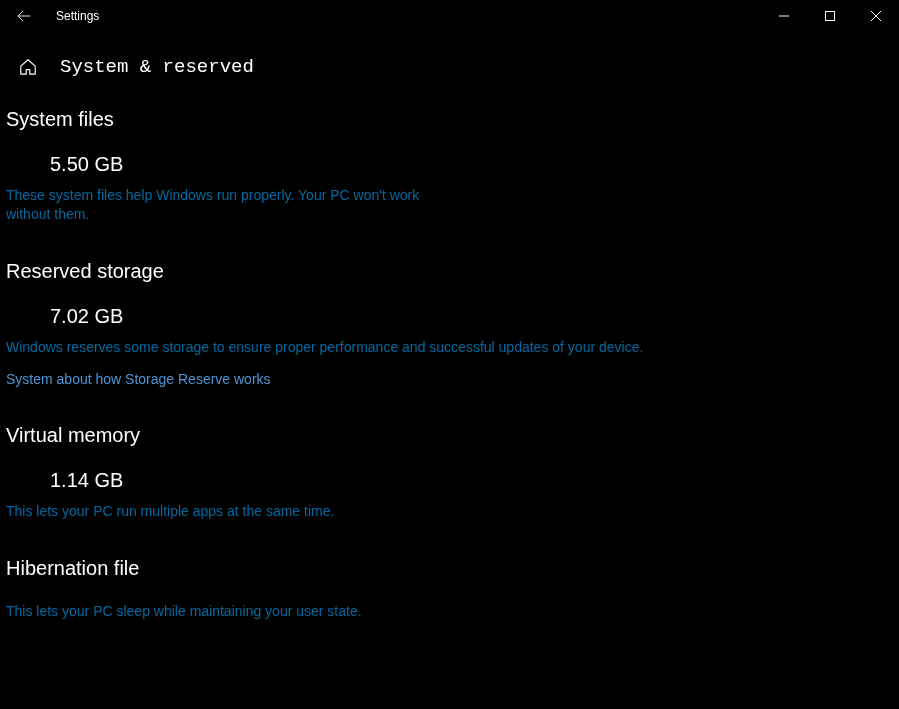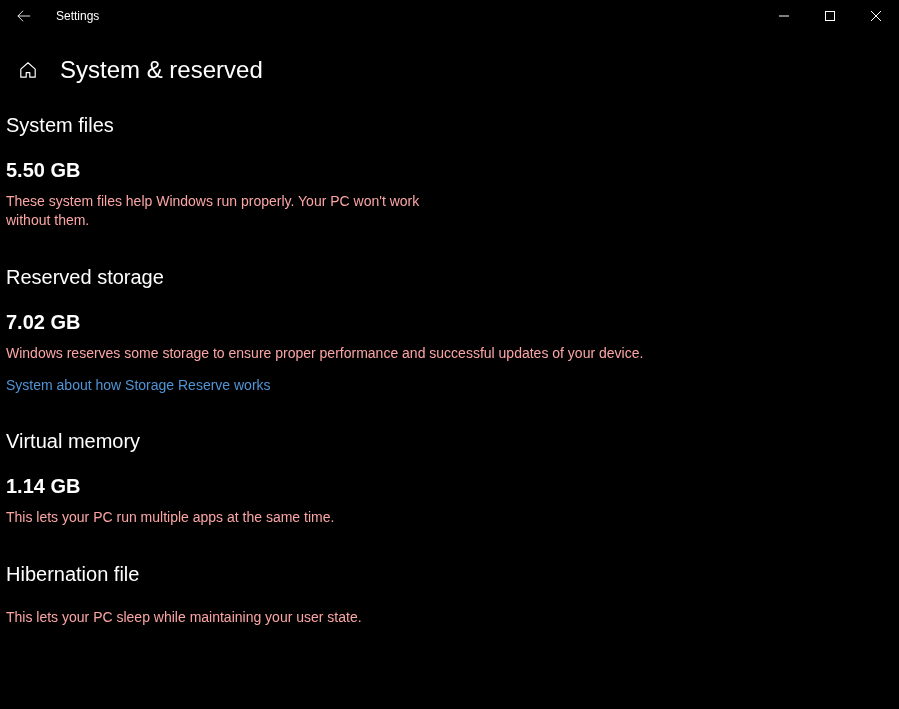--- a/index.html
+++ b/index.html
@@ -60,42 +60,44 @@
   }
   .home-icon {
     display: flex;
     align-items: center;
     justify-content: center;
     width: 20px;
     height: 20px;
   }
   .home-icon svg { width: 18px; height: 18px; }
   .page-title {
-    font-size: 24px;
+    font-size: 19px;
     font-weight: 400;
+    font-family: Liberation Mono, monospace;
   }
   .content {
     padding: 18px 18px 0 6px;
   }
   .section {
     margin-bottom: 36px;
   }
   .section-title {
     font-size: 20px;
     font-weight: 500;
     margin-bottom: 22px;
   }
   .section-value {
     font-size: 20px;
-    font-weight: 700;
+    font-weight: 400;
     margin-bottom: 10px;
+    margin-left: 44px;
   }
   .section-desc {
     font-size: 14px;
-    color: #fca5a5;
+    color: #0369a1;
     line-height: 1.35;
     max-width: 640px;
   }
   .section-desc.wrap {
     max-width: 420px;
   }
   .link {
     display: inline-block;
     font-size: 14px;
     color: #4f95d6;

